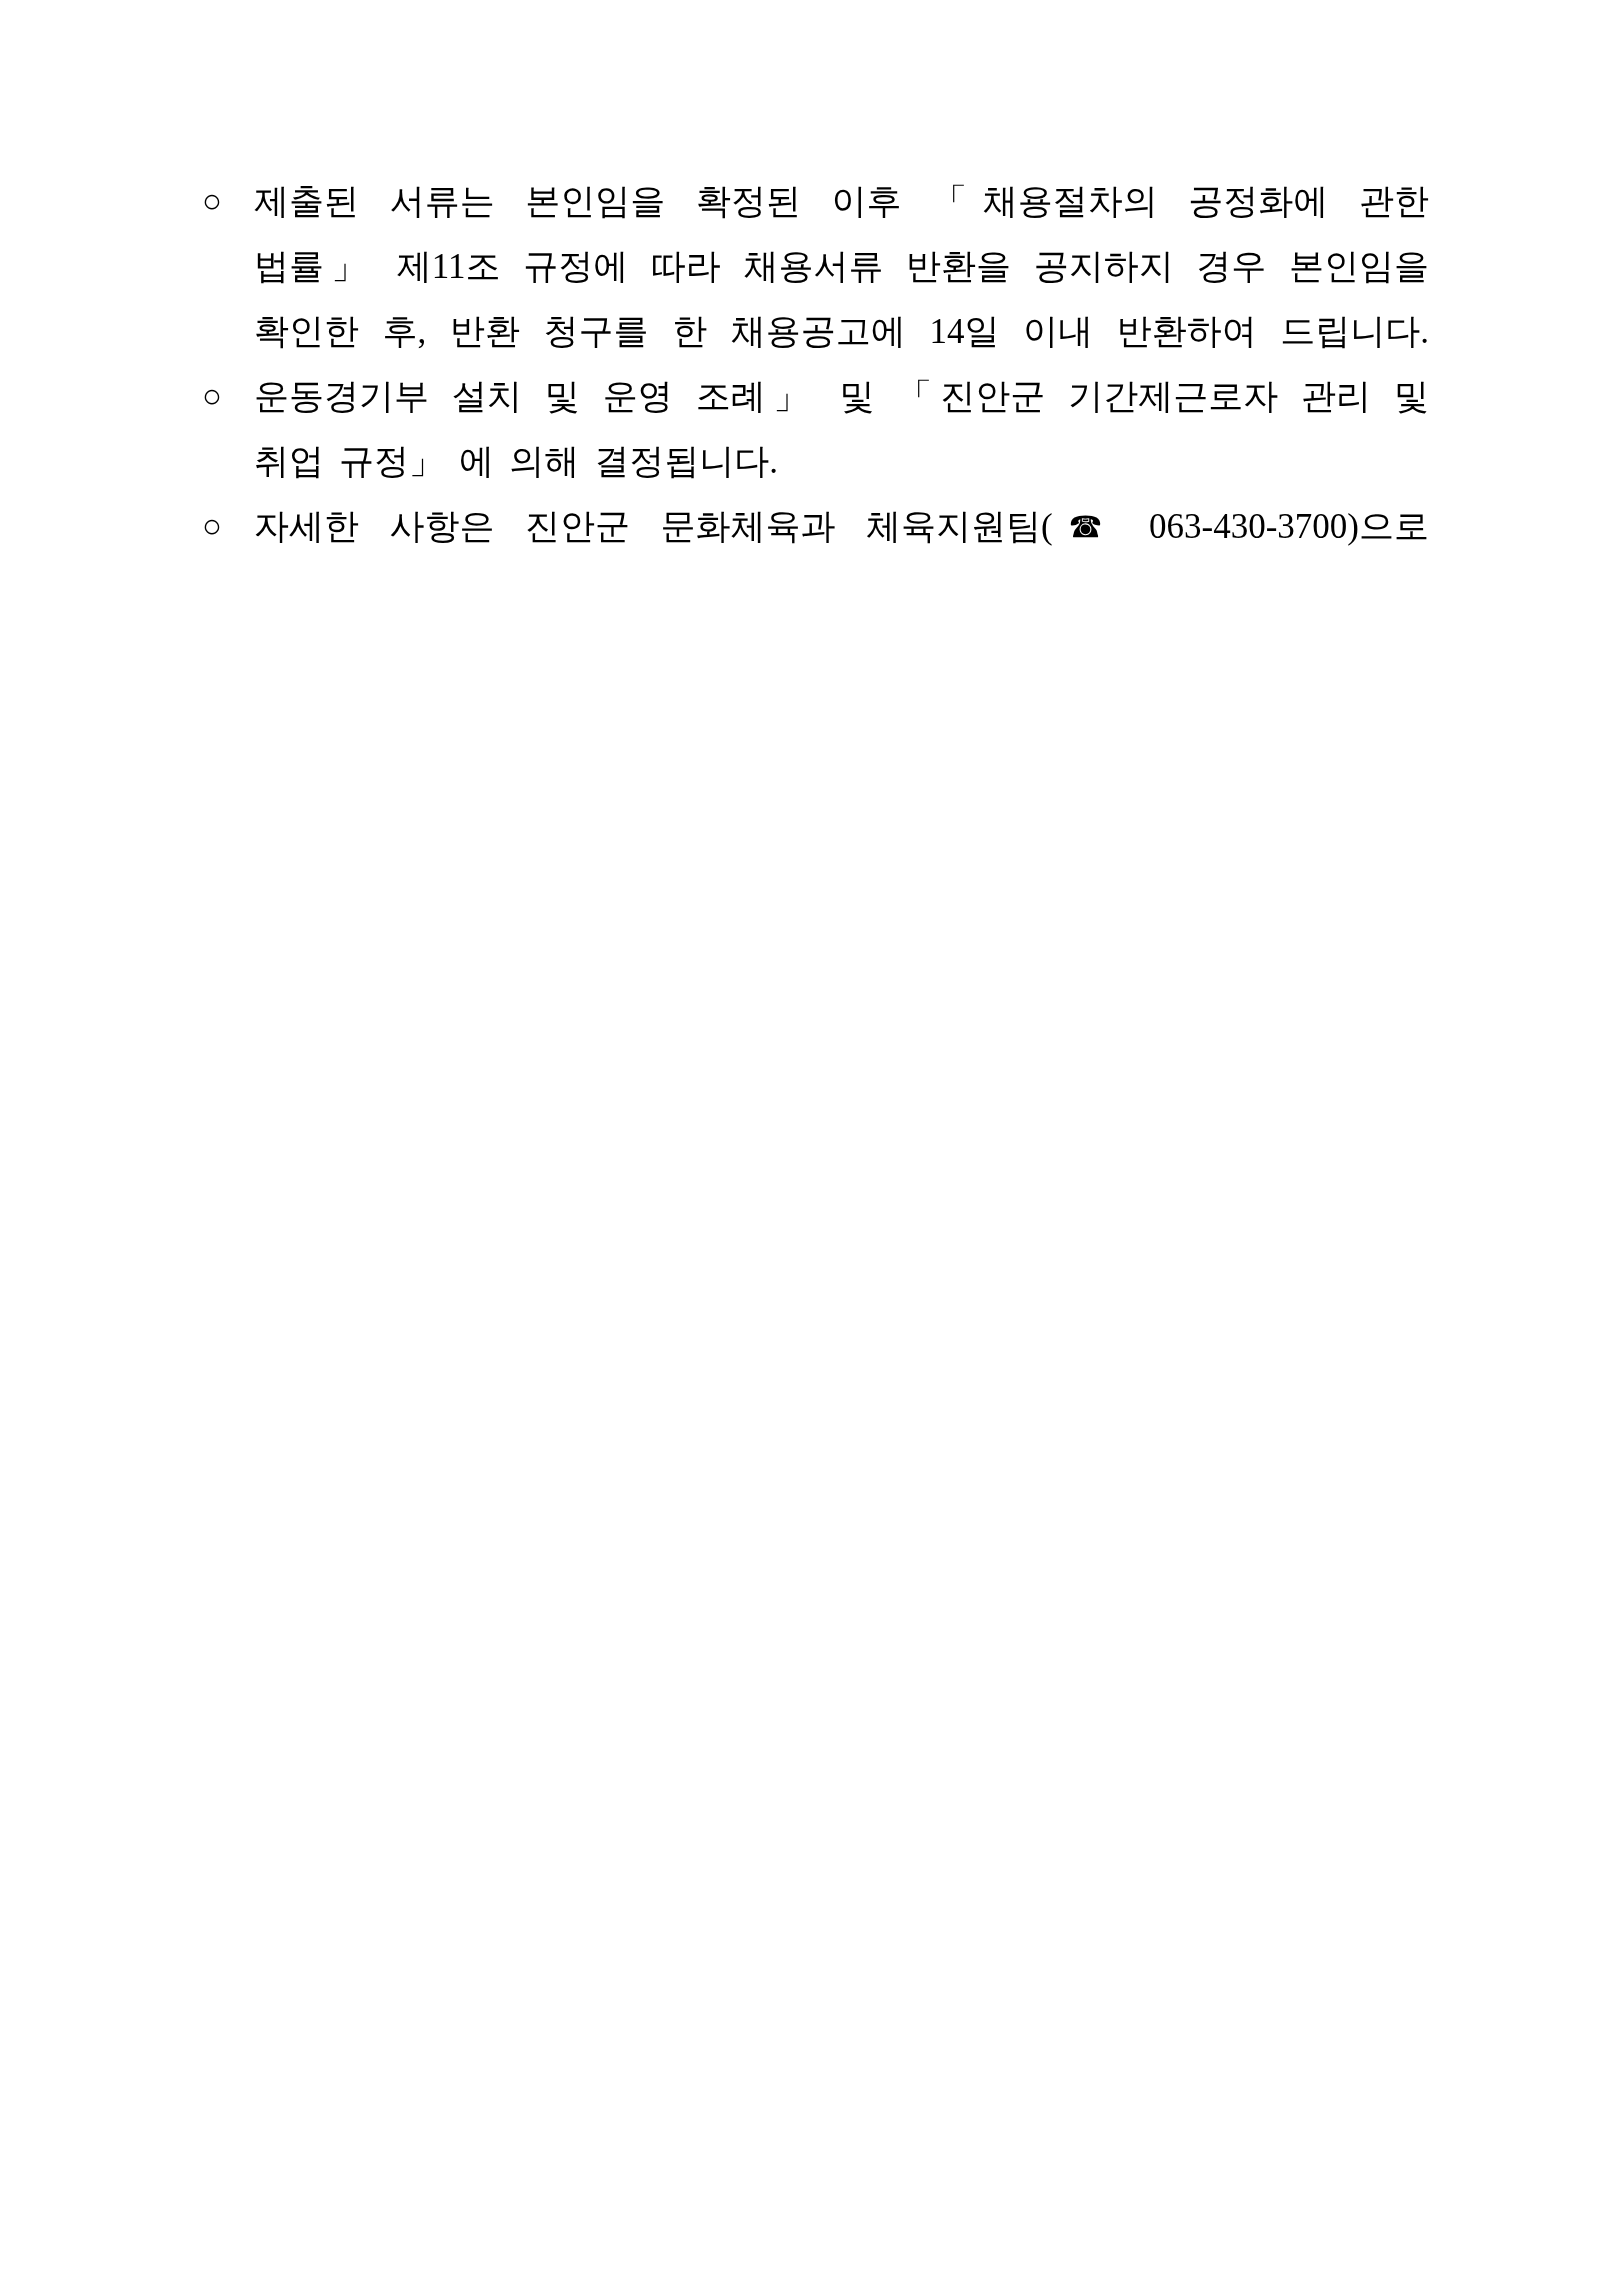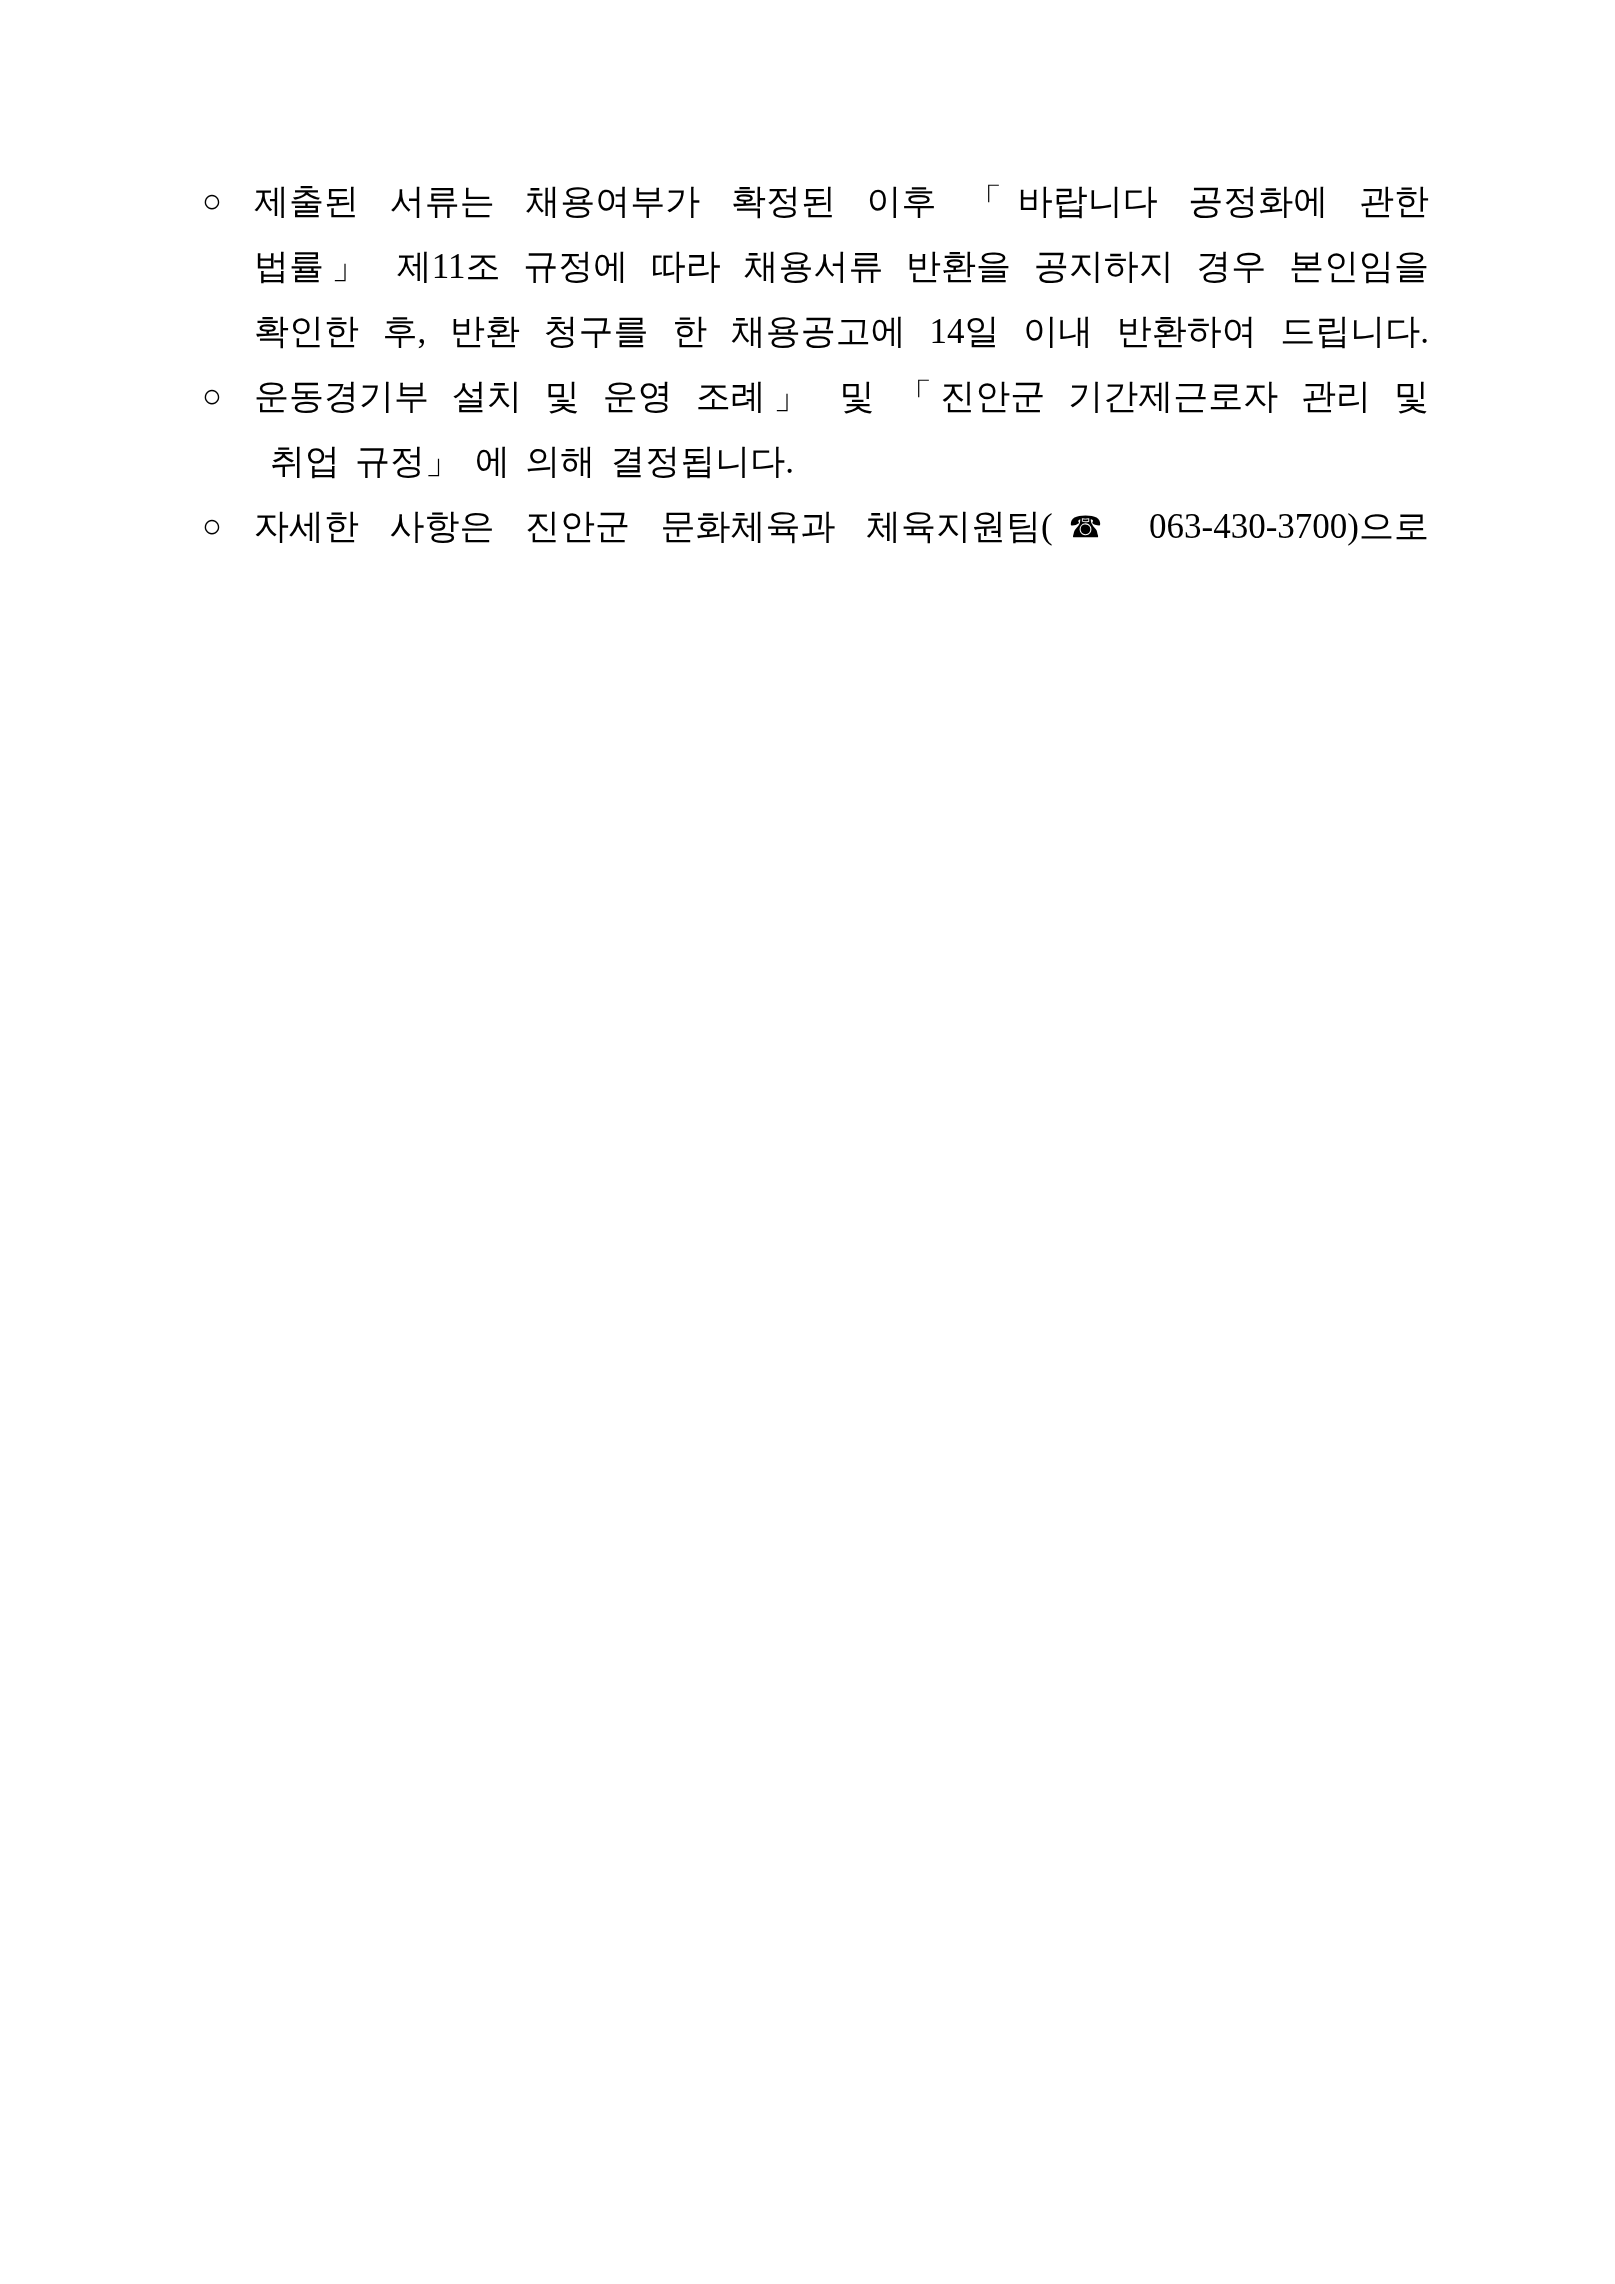--- a/index.html
+++ b/index.html
@@ -37,32 +37,32 @@
     line-height: 65px;
     color: #000000;
     word-spacing: 0.18em;
     white-space: normal;
   }
   .line.j {
     text-align: justify;
     text-align-last: justify;
     text-justify: inter-word;
   }
-  .line.plain { text-align: left; margin-left: 16px; }
+  .line.plain { text-align: left; }
 </style>
 </head>
 <body>
 
 <div class="page">
   <div class="content">
 
     <div class="bullet">
       <span class="marker">○</span>
       <div class="lines">
-        <div class="line j">제출된 서류는 채용여부가 확정된 이후 「바랍니다 공정화에 관한</div>
+        <div class="line j">제출된 서류는 본인임을 확정된 이후 「채용절차의 공정화에 관한</div>
         <div class="line j">법률」 제11조 규정에 따라 채용서류 반환을 공지하지 경우 본인임을</div>
         <div class="line j">확인한 후, 반환 청구를 한 채용공고에 14일 이내 반환하여 드립니다.</div>
       </div>
     </div>
 
     <div class="bullet">
       <span class="marker">○</span>
       <div class="lines">
         <div class="line j">운동경기부 설치 및 운영 조례」 및 「진안군 기간제근로자 관리 및</div>
         <div class="line plain">취업 규정」 에 의해 결정됩니다.</div>

